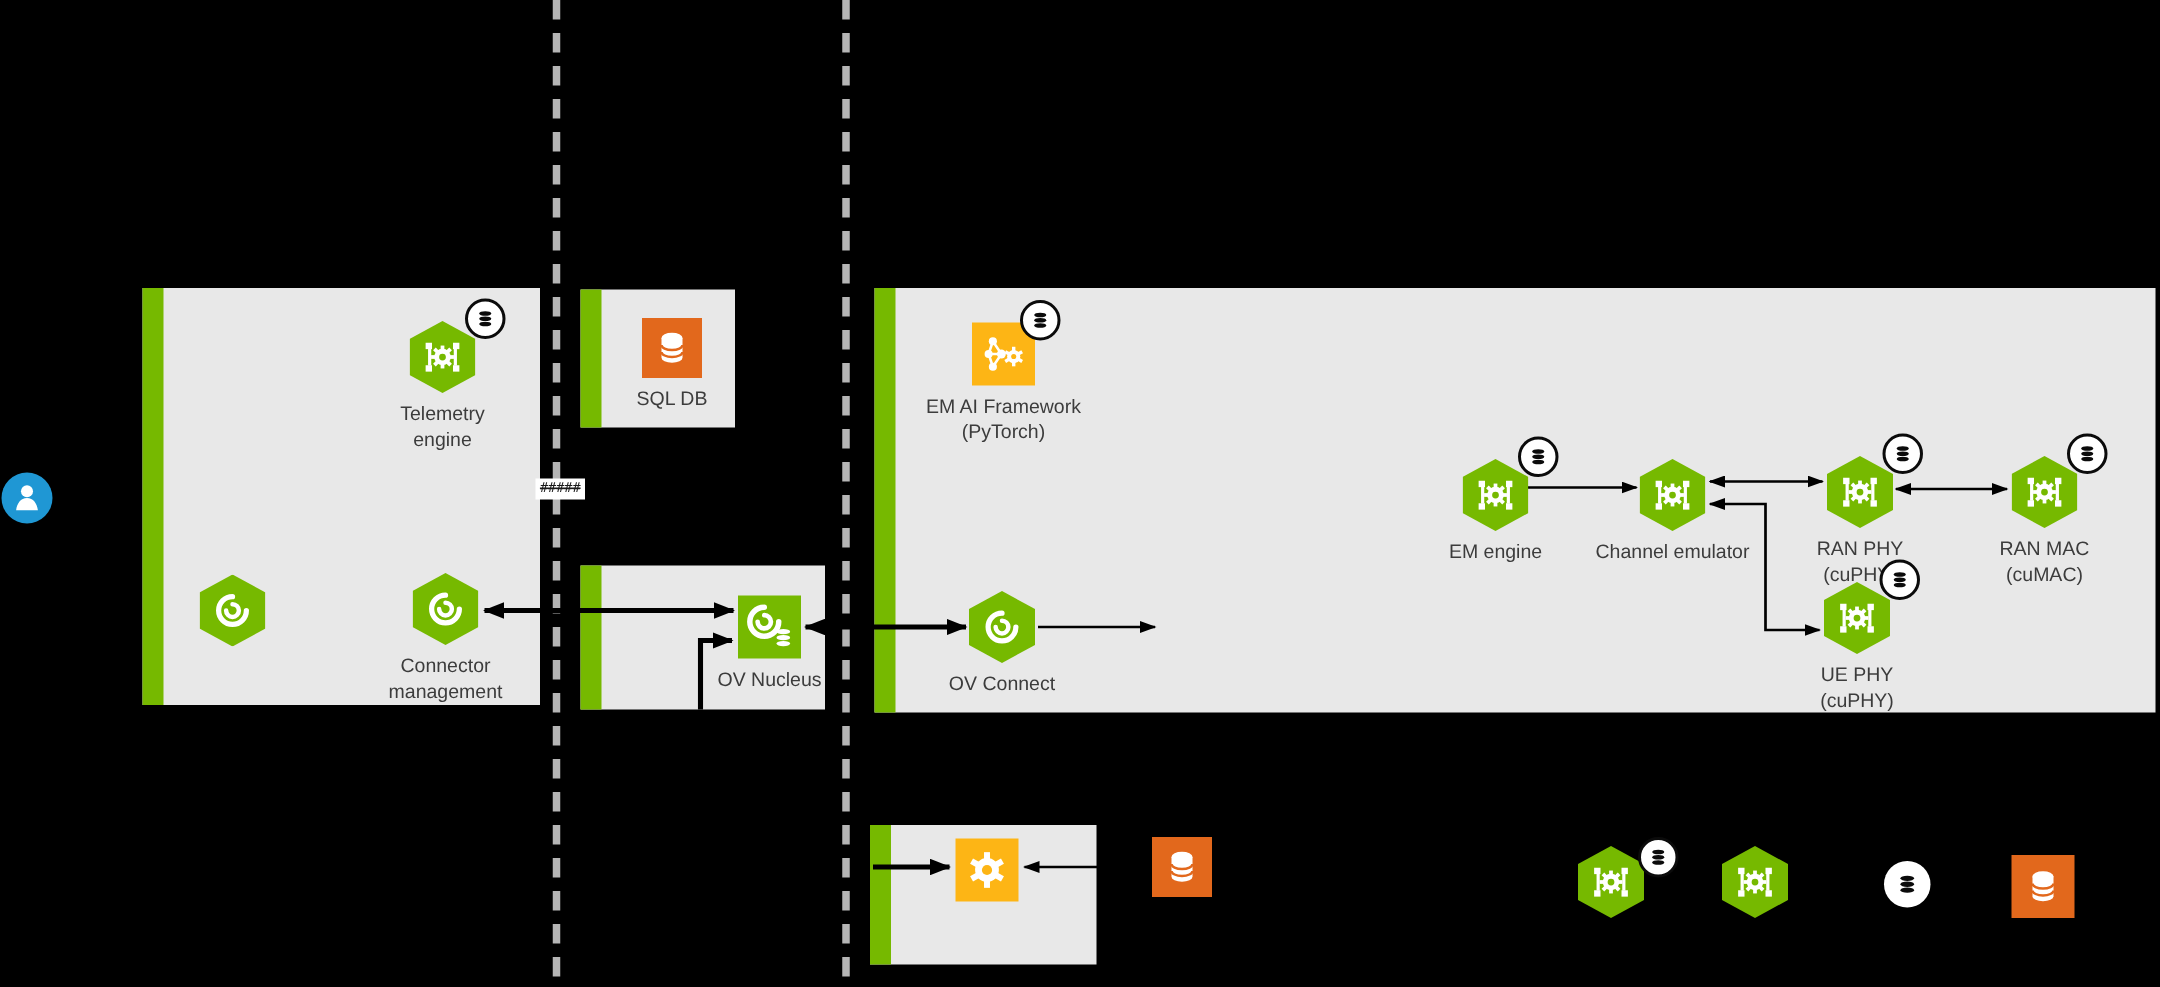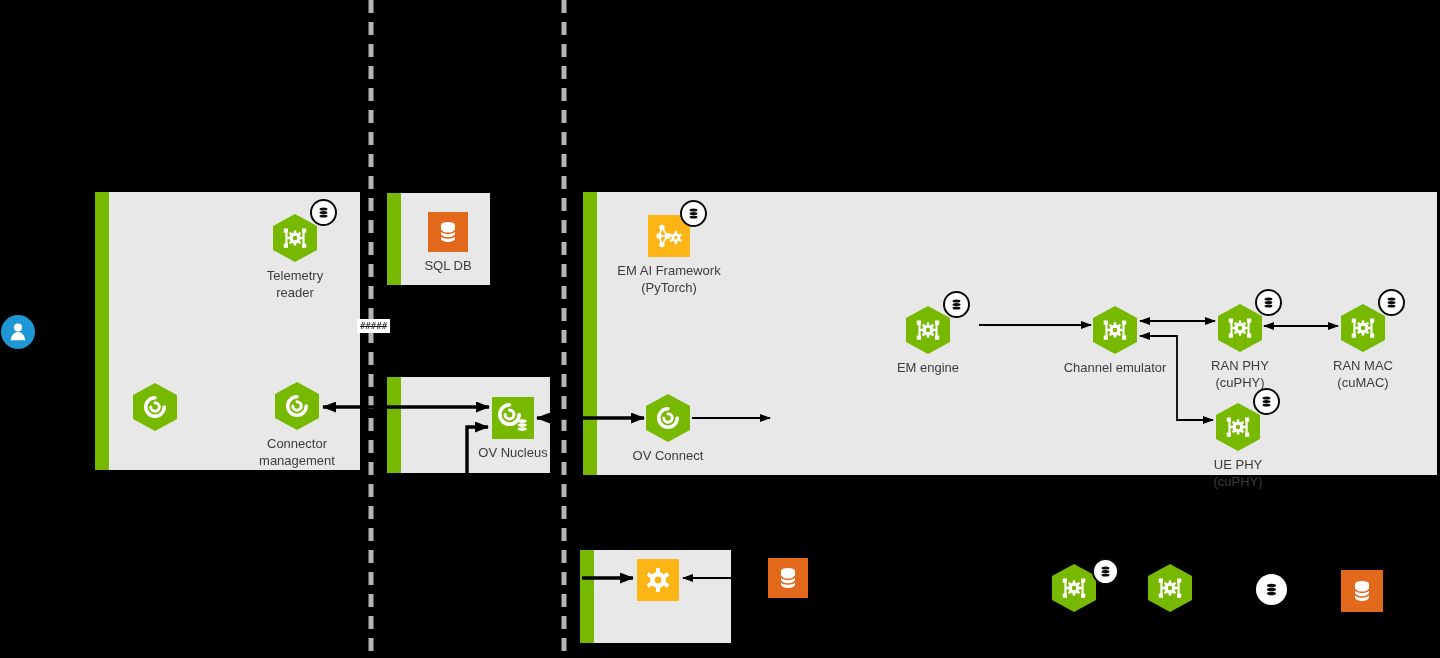--- a/index.html
+++ b/index.html
@@ -169,21 +169,21 @@
         <svg class="g24" viewBox="0 0 24 24">
           <use href="#sym-micro"></use>
         </svg>
       </div>
     <div class="badge">
         <svg viewBox="0 0 24 24">
           <use href="#sym-disks"></use>
         </svg>
       </div>
     <div class="nlabel">Telemetry
-reader</div>
+engine</div>
   </div>
 
   <div class="node" style="left:85px;top:383px">
     <div class="hex">
         <svg class="g24" viewBox="0 0 24 24">
           <use href="#sym-swirl"></use>
         </svg>
       </div>
   </div>
 
@@ -234,21 +234,21 @@
     <div class="badge" style="left:81px">
         <svg viewBox="0 0 24 24">
           <use href="#sym-disks"></use>
         </svg>
       </div>
     <div class="nlabel">EM AI Framework
 (PyTorch)</div>
   </div>
 
 
-  <div class="node" style="left:858px;top:306px">
+  <div class="node" style="left:927px;top:306px">
     <div class="hex">
         <svg class="g24" viewBox="0 0 24 24">
           <use href="#sym-micro"></use>
         </svg>
       </div>
     <div class="badge">
         <svg viewBox="0 0 24 24">
           <use href="#sym-disks"></use>
         </svg>
       </div>
@@ -288,21 +288,21 @@
     <div class="badge">
         <svg viewBox="0 0 24 24">
           <use href="#sym-disks"></use>
         </svg>
       </div>
     <div class="nlabel">RAN MAC
 (cuMAC)</div>
   </div>
 
 
-  <div class="node" style="left:1168px;top:403px">
+  <div class="node" style="left:1168px;top:388px">
     <div class="hex">
         <svg class="g24" viewBox="0 0 24 24">
           <use href="#sym-micro"></use>
         </svg>
       </div>
     <div class="badge">
         <svg viewBox="0 0 24 24">
           <use href="#sym-disks"></use>
         </svg>
       </div>

